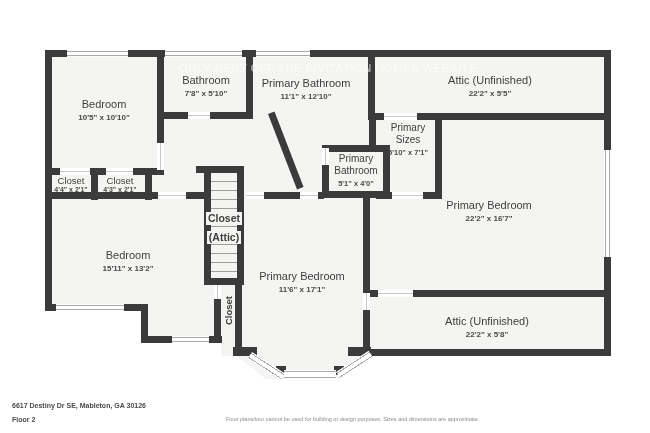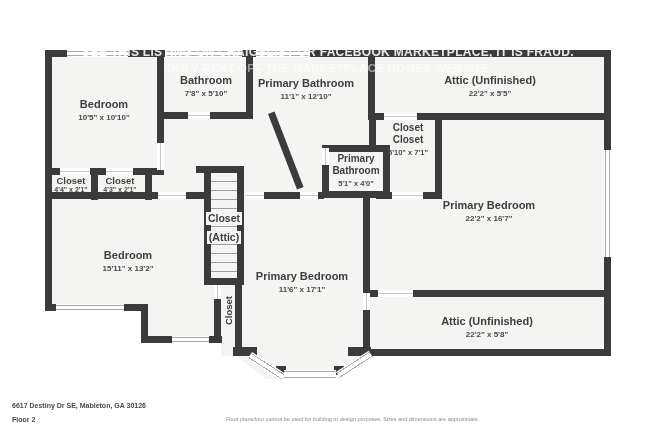--- a/index.html
+++ b/index.html
@@ -7,21 +7,21 @@
   .floor{position:absolute;background:#f4f4f2;}
   .w{position:absolute;background:#3b3b3b;}
   
   .wh{position:absolute;background:linear-gradient(to bottom,#fff 0 14%,#a9a9a9 14% 26%,#fff 26% 74%,#a9a9a9 74% 86%,#fff 86% 100%);}
   .wv{position:absolute;background:linear-gradient(to right,#fff 0 14%,#a9a9a9 14% 26%,#fff 26% 74%,#a9a9a9 74% 86%,#fff 86% 100%);}
   
   .dh{position:absolute;background:linear-gradient(to bottom,#fff 0 42%,#c7c7c7 42% 58%,#fff 58% 100%);}
   .dv{position:absolute;background:linear-gradient(to right,#fff 0 42%,#c7c7c7 42% 58%,#fff 58% 100%);}
   .treads{position:absolute;background:repeating-linear-gradient(to bottom,#f4f4f2 0 8px,#9d9d9d 8px 9px);}
   .lbl{position:absolute;text-align:center;color:#3e3e3e;line-height:1.2;}
-  .rn{font-weight:700;font-size:11px;}
+  .rn{font-weight:400;font-size:11px;}
   .rd{font-size:8px;font-weight:700;color:#4a4a4a;margin-top:2px;}
   .sm .rn{font-size:9.5px;}
   .sm .rd{font-size:7px;margin-top:0;}
   .md .rn{font-size:10px;}
   .md .rd{font-size:7.5px;}
   .stairs .rn,.stairs .rd{font-size:10.5px;font-weight:700;background:#f4f4f2;display:inline-block;padding:0 2px;margin:0;color:#3e3e3e;}
   .vlbl{position:absolute;font-weight:700;font-size:9.5px;color:#3e3e3e;text-align:center;transform:rotate(-90deg);}
   .wm{position:absolute;left:40px;width:576px;text-align:center;font-weight:700;letter-spacing:.3px;}
   .wm1{top:45px;font-size:12px;color:rgba(255,255,255,.88);}
   .wm2{top:62px;font-size:11.5px;color:rgba(255,255,255,.5);}
@@ -124,21 +124,21 @@
   </div>
   <div class="lbl" style="left:236px;top:77px;width:140px">
     <div class="rn">Primary Bathroom</div>
     <div class="rd">11'1" x 12'10"</div>
   </div>
   <div class="lbl" style="left:400px;top:74px;width:180px">
     <div class="rn">Attic (Unfinished)</div>
     <div class="rd">22'2" x 5'5"</div>
   </div>
   <div class="lbl md" style="left:379px;top:122px;width:58px">
-    <div class="rn">Closet Closet</div>
+    <div class="rn">Primary Sizes</div>
     <div class="rd">5'10" x 7'1"</div>
   </div>
   <div class="lbl md" style="left:328px;top:153px;width:56px">
     <div class="rn">Primary Bathroom</div>
     <div class="rd">5'1" x 4'0"</div>
   </div>
   <div class="lbl" style="left:409px;top:199px;width:160px">
     <div class="rn">Primary Bedroom</div>
     <div class="rd">22'2" x 16'7"</div>
   </div>
@@ -161,20 +161,19 @@
   <div class="lbl" style="left:242px;top:270px;width:120px">
     <div class="rn">Primary Bedroom</div>
     <div class="rd">11'6" x 17'1"</div>
   </div>
   <div class="vlbl" style="left:200px;top:305px;width:56px">Closet</div>
   <div class="lbl" style="left:397px;top:315px;width:180px">
     <div class="rn">Attic (Unfinished)</div>
     <div class="rd">22'2" x 5'8"</div>
   </div>
 
-  <div class="wm wm1">SEE THIS LISTING ON CRAIGSLIST OR FACEBOOK MARKETPLACE, IT IS FRAUD.</div>
-  <div class="wm wm2">ONLY RENT OFF THE MARKETPLACE HOMES WEBSITE</div>
+  <div class="wm wm2">ONLY RENT OFF THE INVITATION HOMES WEBSITE</div>
 
   <div class="addr">6617 Destiny Dr SE, Mableton, GA 30126</div>
   <div class="flr">Floor 2</div>
   <div class="disc">Floor plans/tour cannot be used for building or design purposes. Sizes and dimensions are approximate.</div>
 
 </div>
 
 </body></html>

